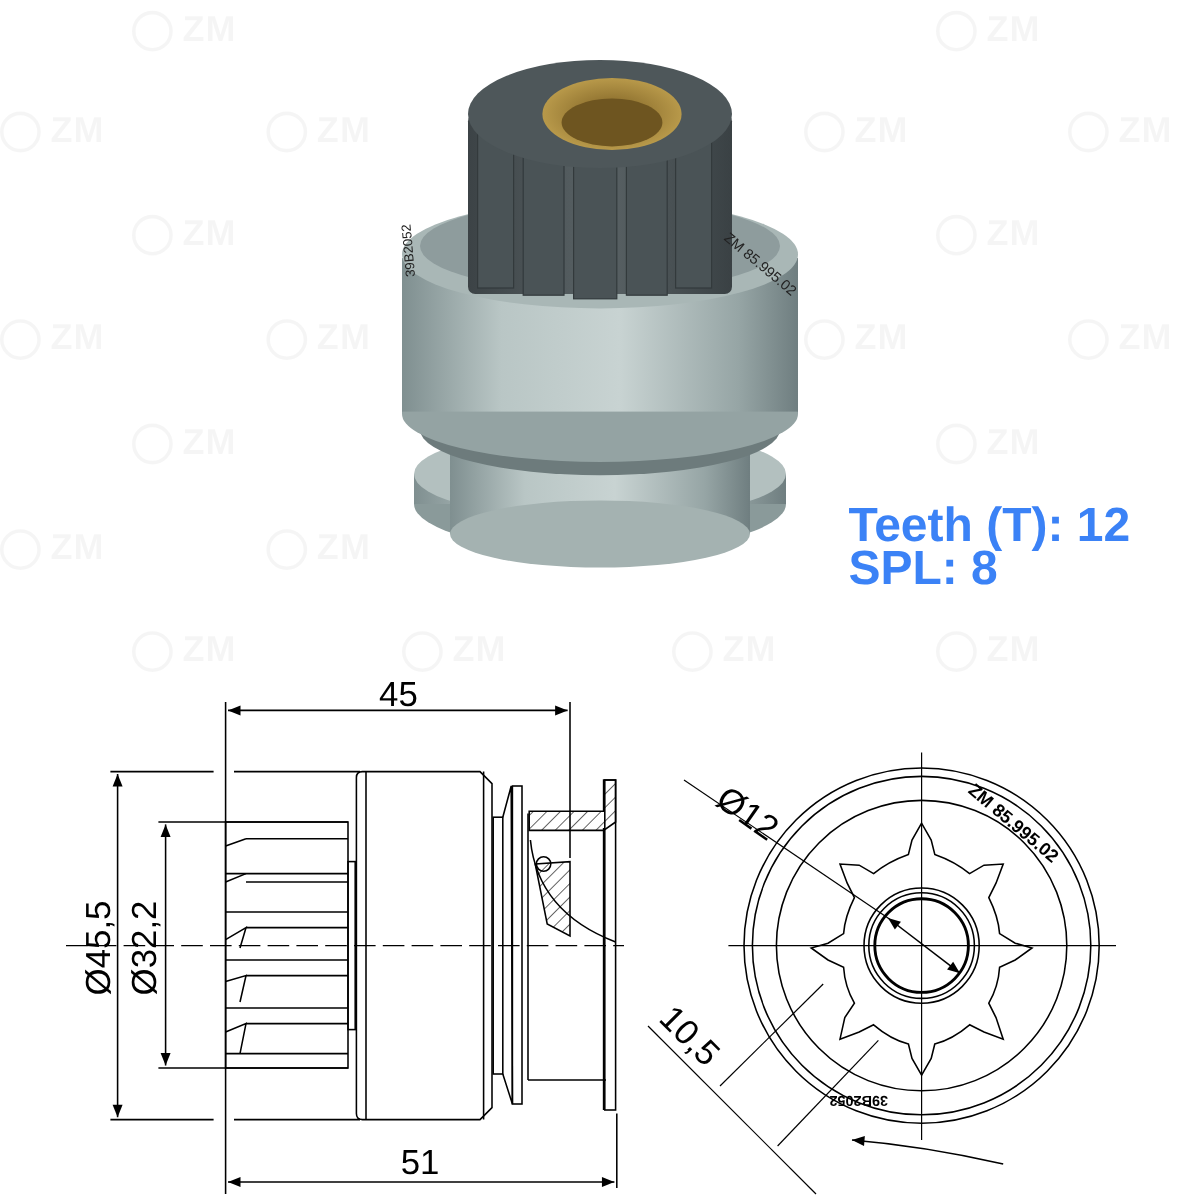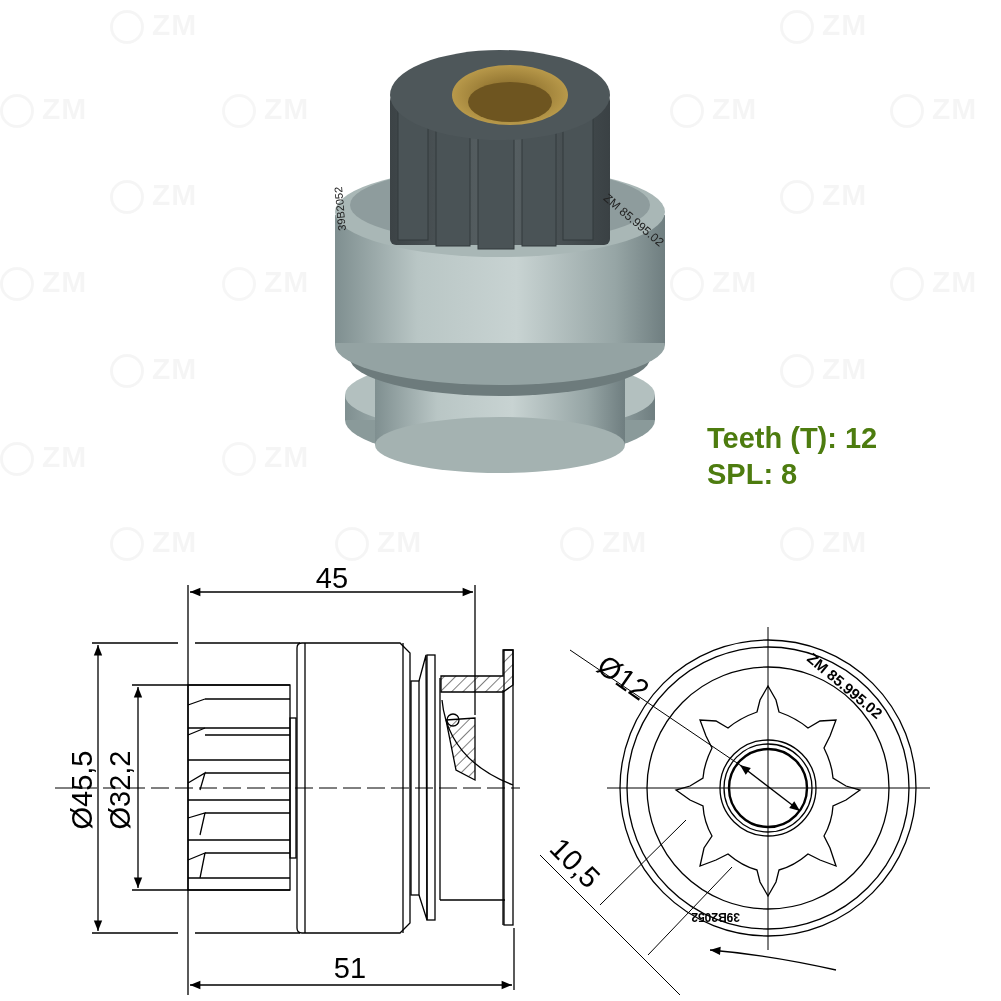--- a/index.html
+++ b/index.html
@@ -1,20 +1,20 @@
 <!DOCTYPE html>
 <html><head>
 <meta charset="utf-8">
 <style>
   html, body { margin: 0; padding: 0; background: #ffffff; }
   body { width: 1001px; height: 1001px; position: relative; overflow: hidden; font-family: "Liberation Sans", sans-serif; }
   .wm { position: absolute; color: #000; opacity: 0.035; font-weight: bold; font-size: 30px; font-family: "Liberation Sans", sans-serif; letter-spacing: 1px; white-space: nowrap; }
   .wm .c { display:inline-block; width: 34px; height: 34px; border: 3px solid #000; border-radius: 50%; vertical-align: middle; margin-right: 8px; box-sizing: border-box; }
   #render3d { position: absolute; left: 330px; top: 40px; width: 340px; height: 445px; }
-  #specs { position: absolute; left: 707px; top: 420px; font-weight: bold; font-size: 29px; line-height: 36px; color: #4d7c0f; }
+  #specs { position: absolute; left: 707px; top: 420px; font-weight: bold; font-size: 40px; line-height: 36px; color: #3b82f6; }
   #specs div { white-space: nowrap; }
   #drawing { position: absolute; left: 0; top: 0; width: 1001px; height: 1001px; }
   .dim { font-family: "Liberation Sans", sans-serif; font-size: 29px; fill: #000; }
 </style>
 </head>
 <body>
 
 <div>
   <div class="wm" style="left:110px;top:8px"><span class="c"></span><span>ZM</span></div>
   <div class="wm" style="left:0px;top:92px"><span class="c"></span><span>ZM</span></div>

